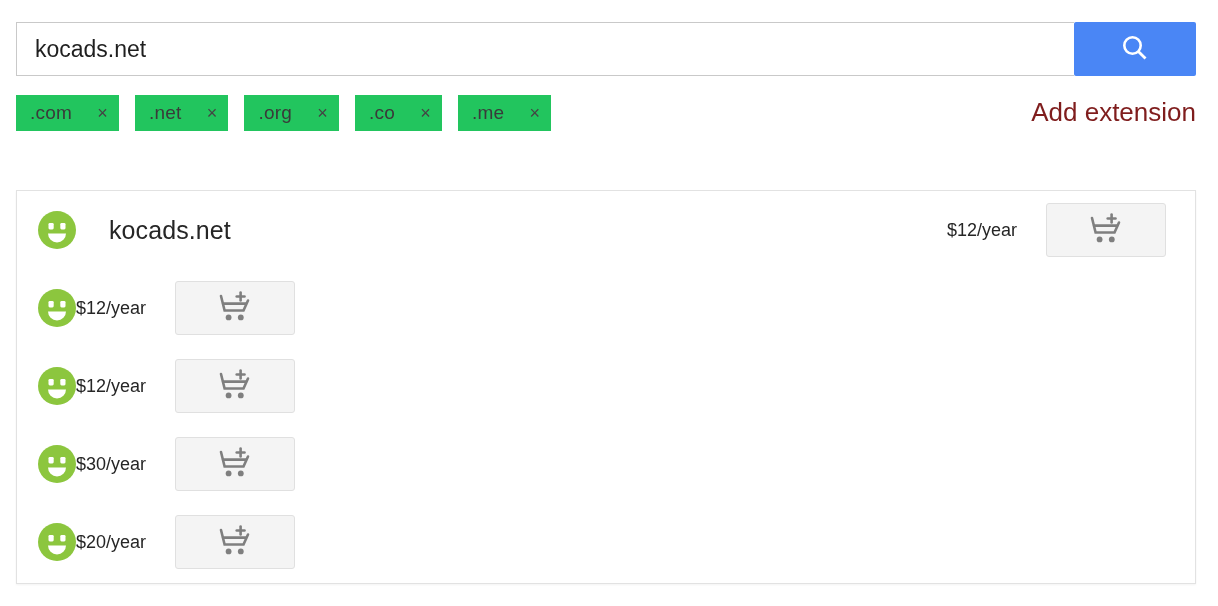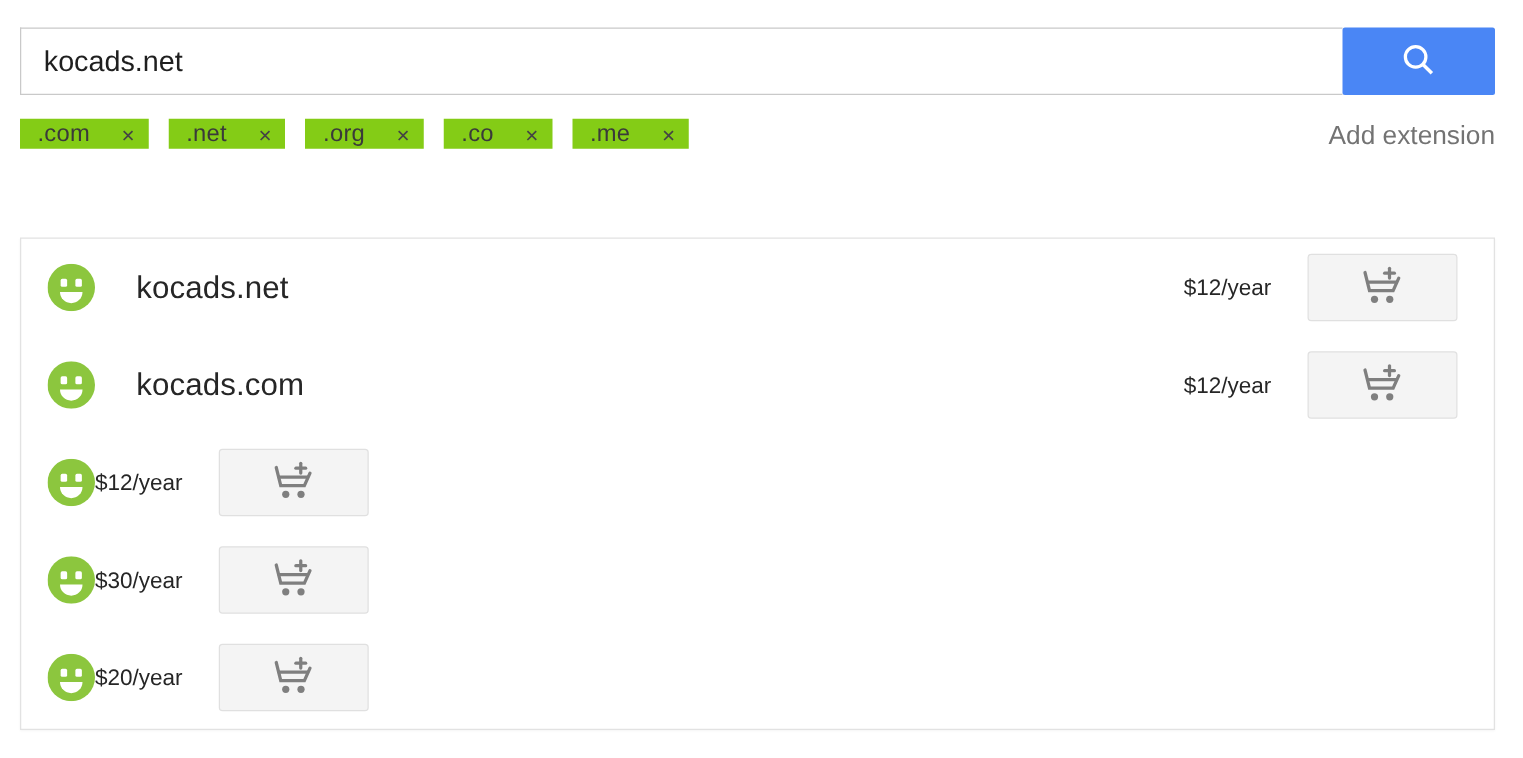--- a/index.html
+++ b/index.html
@@ -50,23 +50,23 @@
     position: absolute;
     left: 16px; top: 95px;
     width: 1180px; height: 32px;
   }
   .chips {
     position: absolute; left: 0; top: 0;
     display: flex; align-items: center;
     gap: 16px;
   }
   .chip {
-    height: 24px;
-    background: #84cc16;
-    display: flex; align-items: flex-end;
+    height: 36px;
+    background: #22c55e;
+    display: flex; align-items: center;
     font-size: 19px;
     color: #3a3a3a;
     cursor: pointer;
     user-select: none;
   }
   .chip-label {
     display: flex; align-items: center;
     padding: 0 13px 0 14px;
     letter-spacing: 0.2px;
   }
@@ -78,22 +78,22 @@
   .chip-x {
     display: flex; align-items: center; justify-content: center;
     width: 33px;
     font-size: 18px;
     color: #444;
     cursor: pointer;
   }
   .add-extension {
     position: absolute;
     right: 0; top: 2px;
-    font-size: 21px;
-    color: #737373;
+    font-size: 26px;
+    color: #7f1d1d;
     text-decoration: none;
     cursor: pointer;
     white-space: nowrap;
     text-align: right;
   }
 
   
   .results {
     position: absolute;
     left: 16px; top: 190px;
@@ -222,21 +222,20 @@
 
     <div class="result-row">
       <span class="smiley">
         <svg width="38" height="38" viewBox="0 0 38 38" aria-hidden="true">
           <circle cx="19" cy="19" r="19" fill="#8cc63e"></circle>
           <rect x="10.5" y="12" width="5.2" height="6.4" rx="1.3" fill="#ffffff"></rect>
           <rect x="22.3" y="12" width="5.2" height="6.4" rx="1.3" fill="#ffffff"></rect>
           <path d="M10 22.5 L28 22.5 A9 9 0 0 1 10 22.5 Z" fill="#ffffff"></path>
         </svg>
       </span>
-      <span class="domain-name">kocads.com</span>
       <span class="price">$12/year</span>
       <button class="cart-btn">
         <span>
           <svg width="42" height="38" viewBox="0 0 42 38" aria-hidden="true">
             <g fill="none" stroke="#7f7f7f" stroke-width="2.6" stroke-linecap="round">
               <path d="M7 7 L10.6 21.5 L29.5 21.5 L34 11.5"></path>
               <line x1="9.2" y1="14.6" x2="32" y2="14.6"></line>
               <line x1="26.6" y1="3.6" x2="26.6" y2="11.4"></line>
               <line x1="22.7" y1="7.5" x2="30.5" y2="7.5"></line>
             </g>

